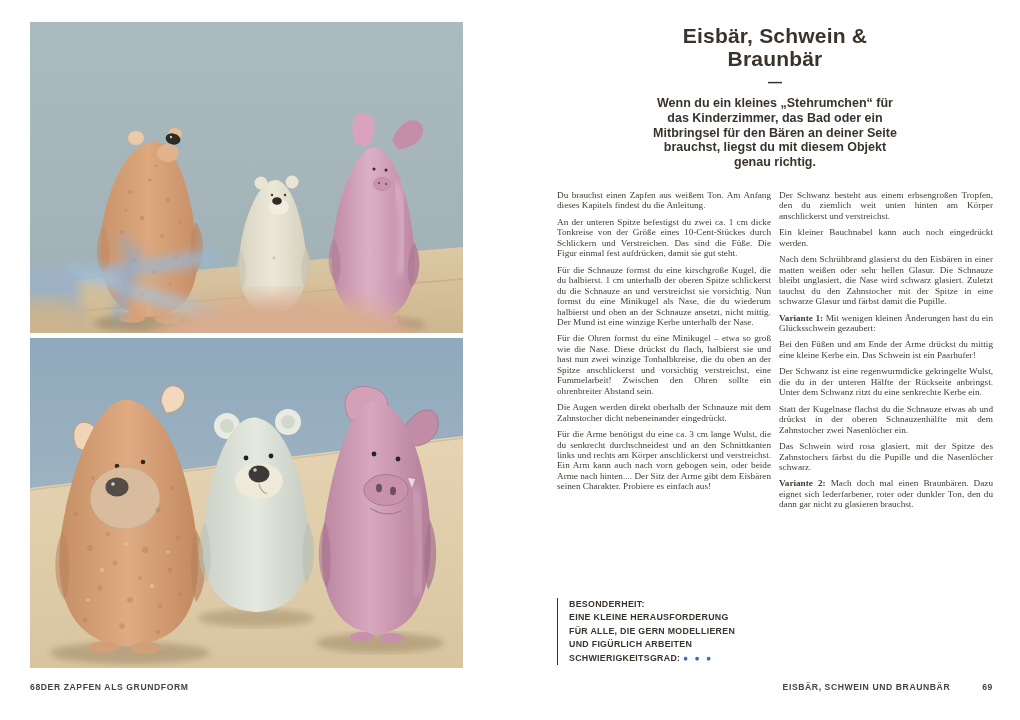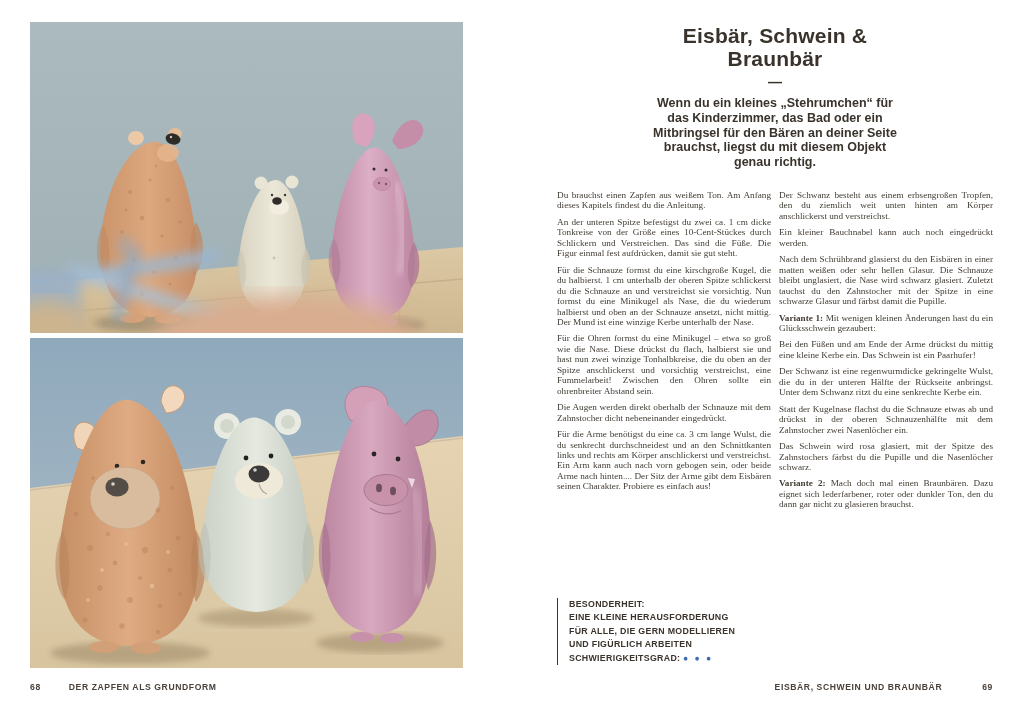--- a/index.html
+++ b/index.html
@@ -28,22 +28,22 @@
   .col b{font-weight:700;}
 
   .feature-box{position:absolute;left:557px;top:598px;width:205px;
        border-left:1.5px solid #3a332c;padding-left:11px;
        font-size:8.8px;font-weight:700;letter-spacing:.3px;
        line-height:13.4px;color:#3a332c;}
   .dots{color:#3e6cb0;font-size:8.5px;letter-spacing:2px;}
 
   .footer{position:absolute;top:682px;font-size:8.6px;font-weight:700;
        letter-spacing:.6px;color:#4a423b;display:flex;align-items:baseline;}
-  #footer-left{left:30px;gap:28px;}
-  #footer-right{left:700px;width:293px;justify-content:flex-end;gap:40px;}
+  #footer-left{left:30px;}
+  #footer-right{left:700px;width:293px;justify-content:flex-end;gap:32px;}
 </style>
 </head>
 <body>
 
 <div class="photo" id="photo-top">
   <svg width="433" height="311" viewBox="0 0 433 311">
     <defs>
       <linearGradient id="wallT" x1="0" y1="0" x2="0" y2="1">
         <stop offset="0" stop-color="#abbabf"></stop>
           <stop offset="1" stop-color="#9fb0b5"></stop>

